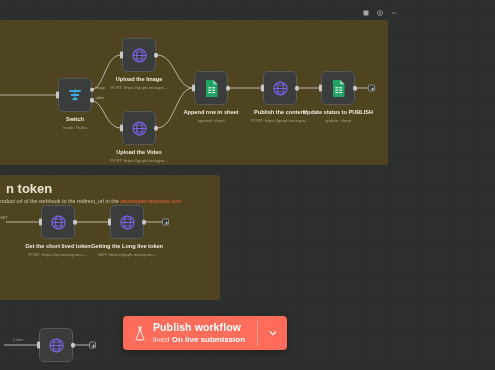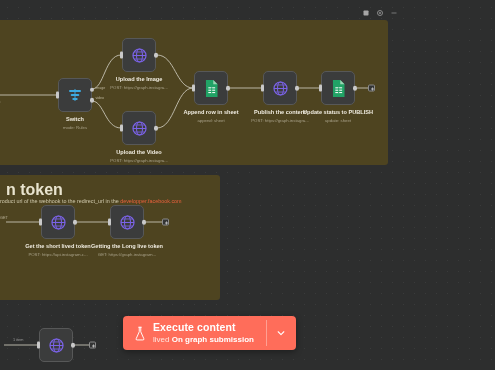--- a/index.html
+++ b/index.html
@@ -25,21 +25,21 @@
     background: #4e4420;
     border-radius: 3px;
   }
   #sticky-top   { left: -40px; top: 20px;  width: 428px; height: 145px; }
   #sticky-bottom{ left: -40px; top: 175px; width: 260px; height: 125px; }
 
   .sticky-title {
     position: absolute;
     left: 46px; top: 6px;
     color: #e9e4cf;
-    font-size: 16px;
+    font-size: 13px;
     font-weight: bold;
     white-space: nowrap;
   }
   .sticky-body {
     position: absolute;
     left: 40px; top: 22px;
     width: 230px;
     color: #cfc8ab;
     font-size: 5.4px;
     line-height: 1.5;
@@ -407,22 +407,22 @@
       <rect x="3" y="7.2" width="10" height="1.6" fill="#a8a8a8"></rect>
     </svg>
   </div>
 
   <div id="execute-bar">
     <div id="execute-main">
       <svg class="flask-icon" viewBox="0 0 24 30">
         <path d="M9.5 2.5h5M10.5 2.5v9L4.5 25a2 2 0 0 0 1.8 2.9h11.4A2 2 0 0 0 19.5 25l-6-13.5v-9" fill="none" stroke="#ffffff" stroke-width="1.9" stroke-linecap="round" stroke-linejoin="round"></path>
       </svg>
       <span class="exec-text">
-        <span class="exec-line1">Execute content</span>
-        <span class="exec-line2"><span>lived </span><b>On graph submission</b></span>
+        <span class="exec-line1">Publish workflow</span>
+        <span class="exec-line2"><span>lived </span><b>On live submission</b></span>
       </span>
     </div>
     <div id="execute-divider"></div>
     <div id="execute-caret">
       <svg class="caret" viewBox="0 0 16 16">
         <path d="M3.5 6 L8 10.5 L12.5 6" fill="none" stroke="#ffffff" stroke-width="1.7" stroke-linecap="round" stroke-linejoin="round"></path>
       </svg>
     </div>
   </div>
 

